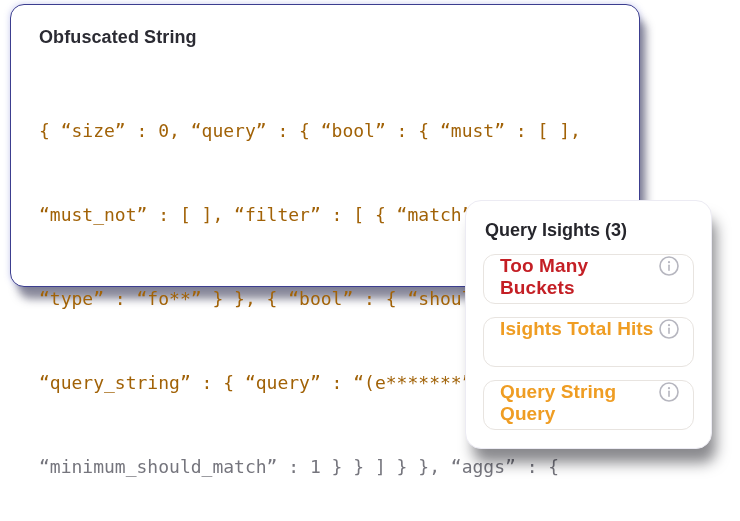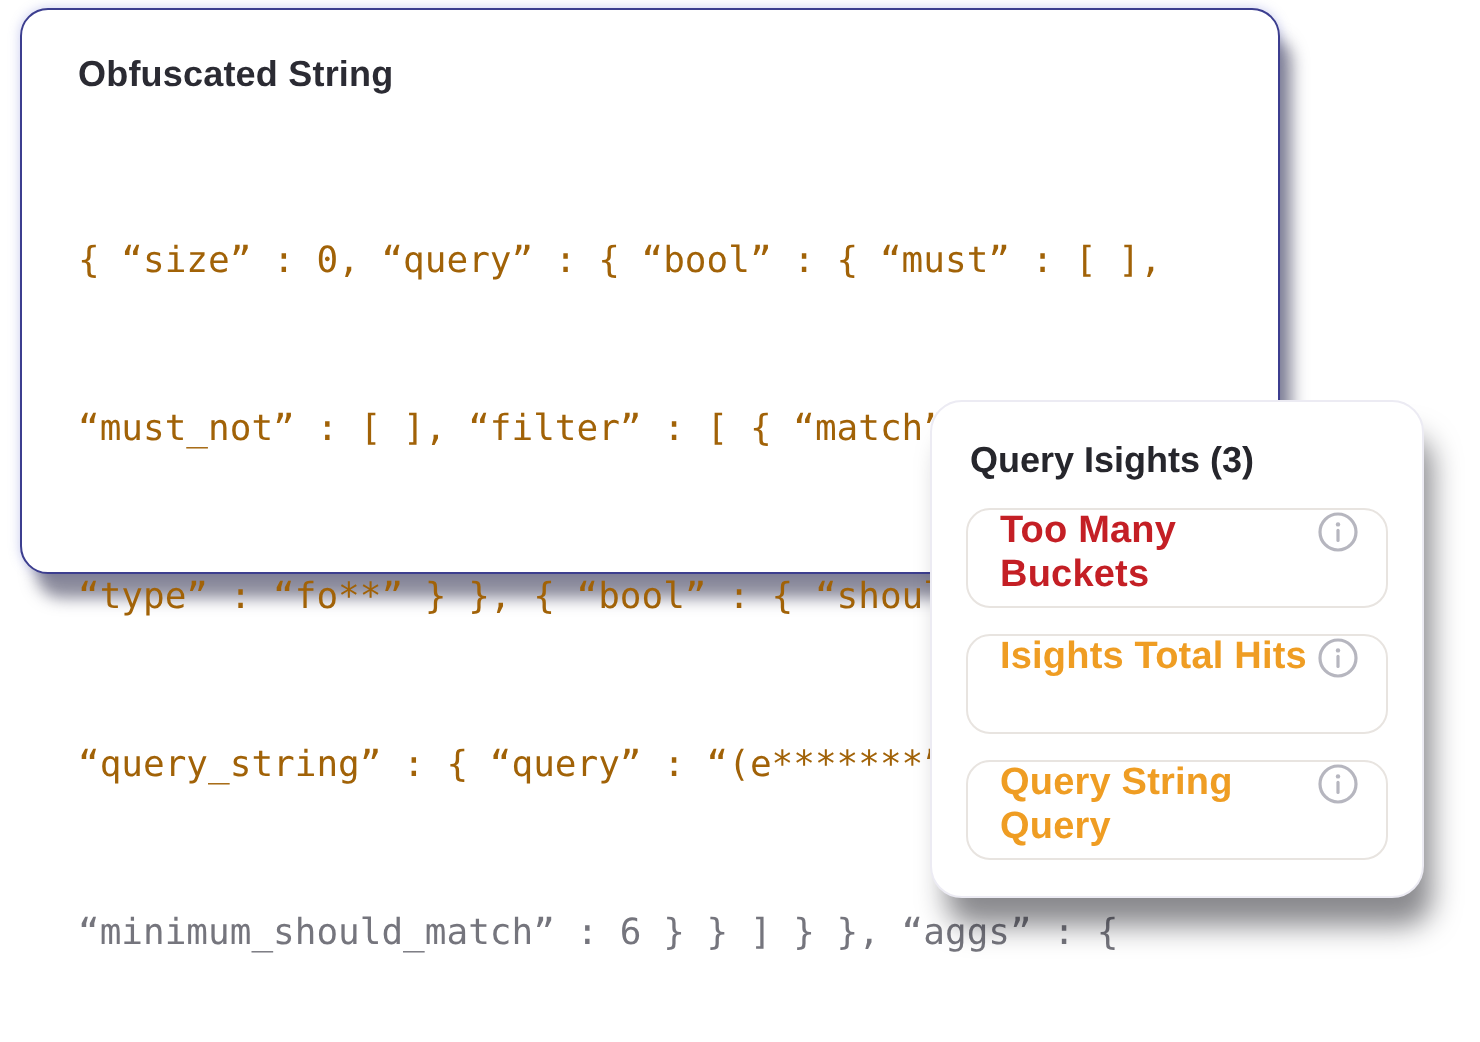--- a/index.html
+++ b/index.html
@@ -86,21 +86,21 @@
 
 <div class="stage">
 
   <section class="query-card">
     <h2>Obfuscated String</h2>
     <div class="code-block">
       <div class="code-line dark">{ “size” : 0, “query” : { “bool” : { “must” : [ ],</div>
       <div class="code-line dark">“must_not” : [ ], “filter” : [ { “match” : {</div>
       <div class="code-line dark">“type” : “fo**” } }, { “bool” : { “should” : [ {</div>
       <div class="code-line dark">“query_string” : { “query” : “(e*******” } } ],</div>
-      <div class="code-line mid">“minimum_should_match” : 6 } } ] } }, “aggs” : {</div>
+      <div class="code-line mid">“minimum_should_match” : 1 } } ] } }, “aggs” : {</div>
       
     </div>
 
   </section>
 
   <section class="insights-card">
     <h2>Query Isights (3)</h2>
 
     <div class="insight-item critical">
       <span class="insight-label">Too Many Buckets</span>

